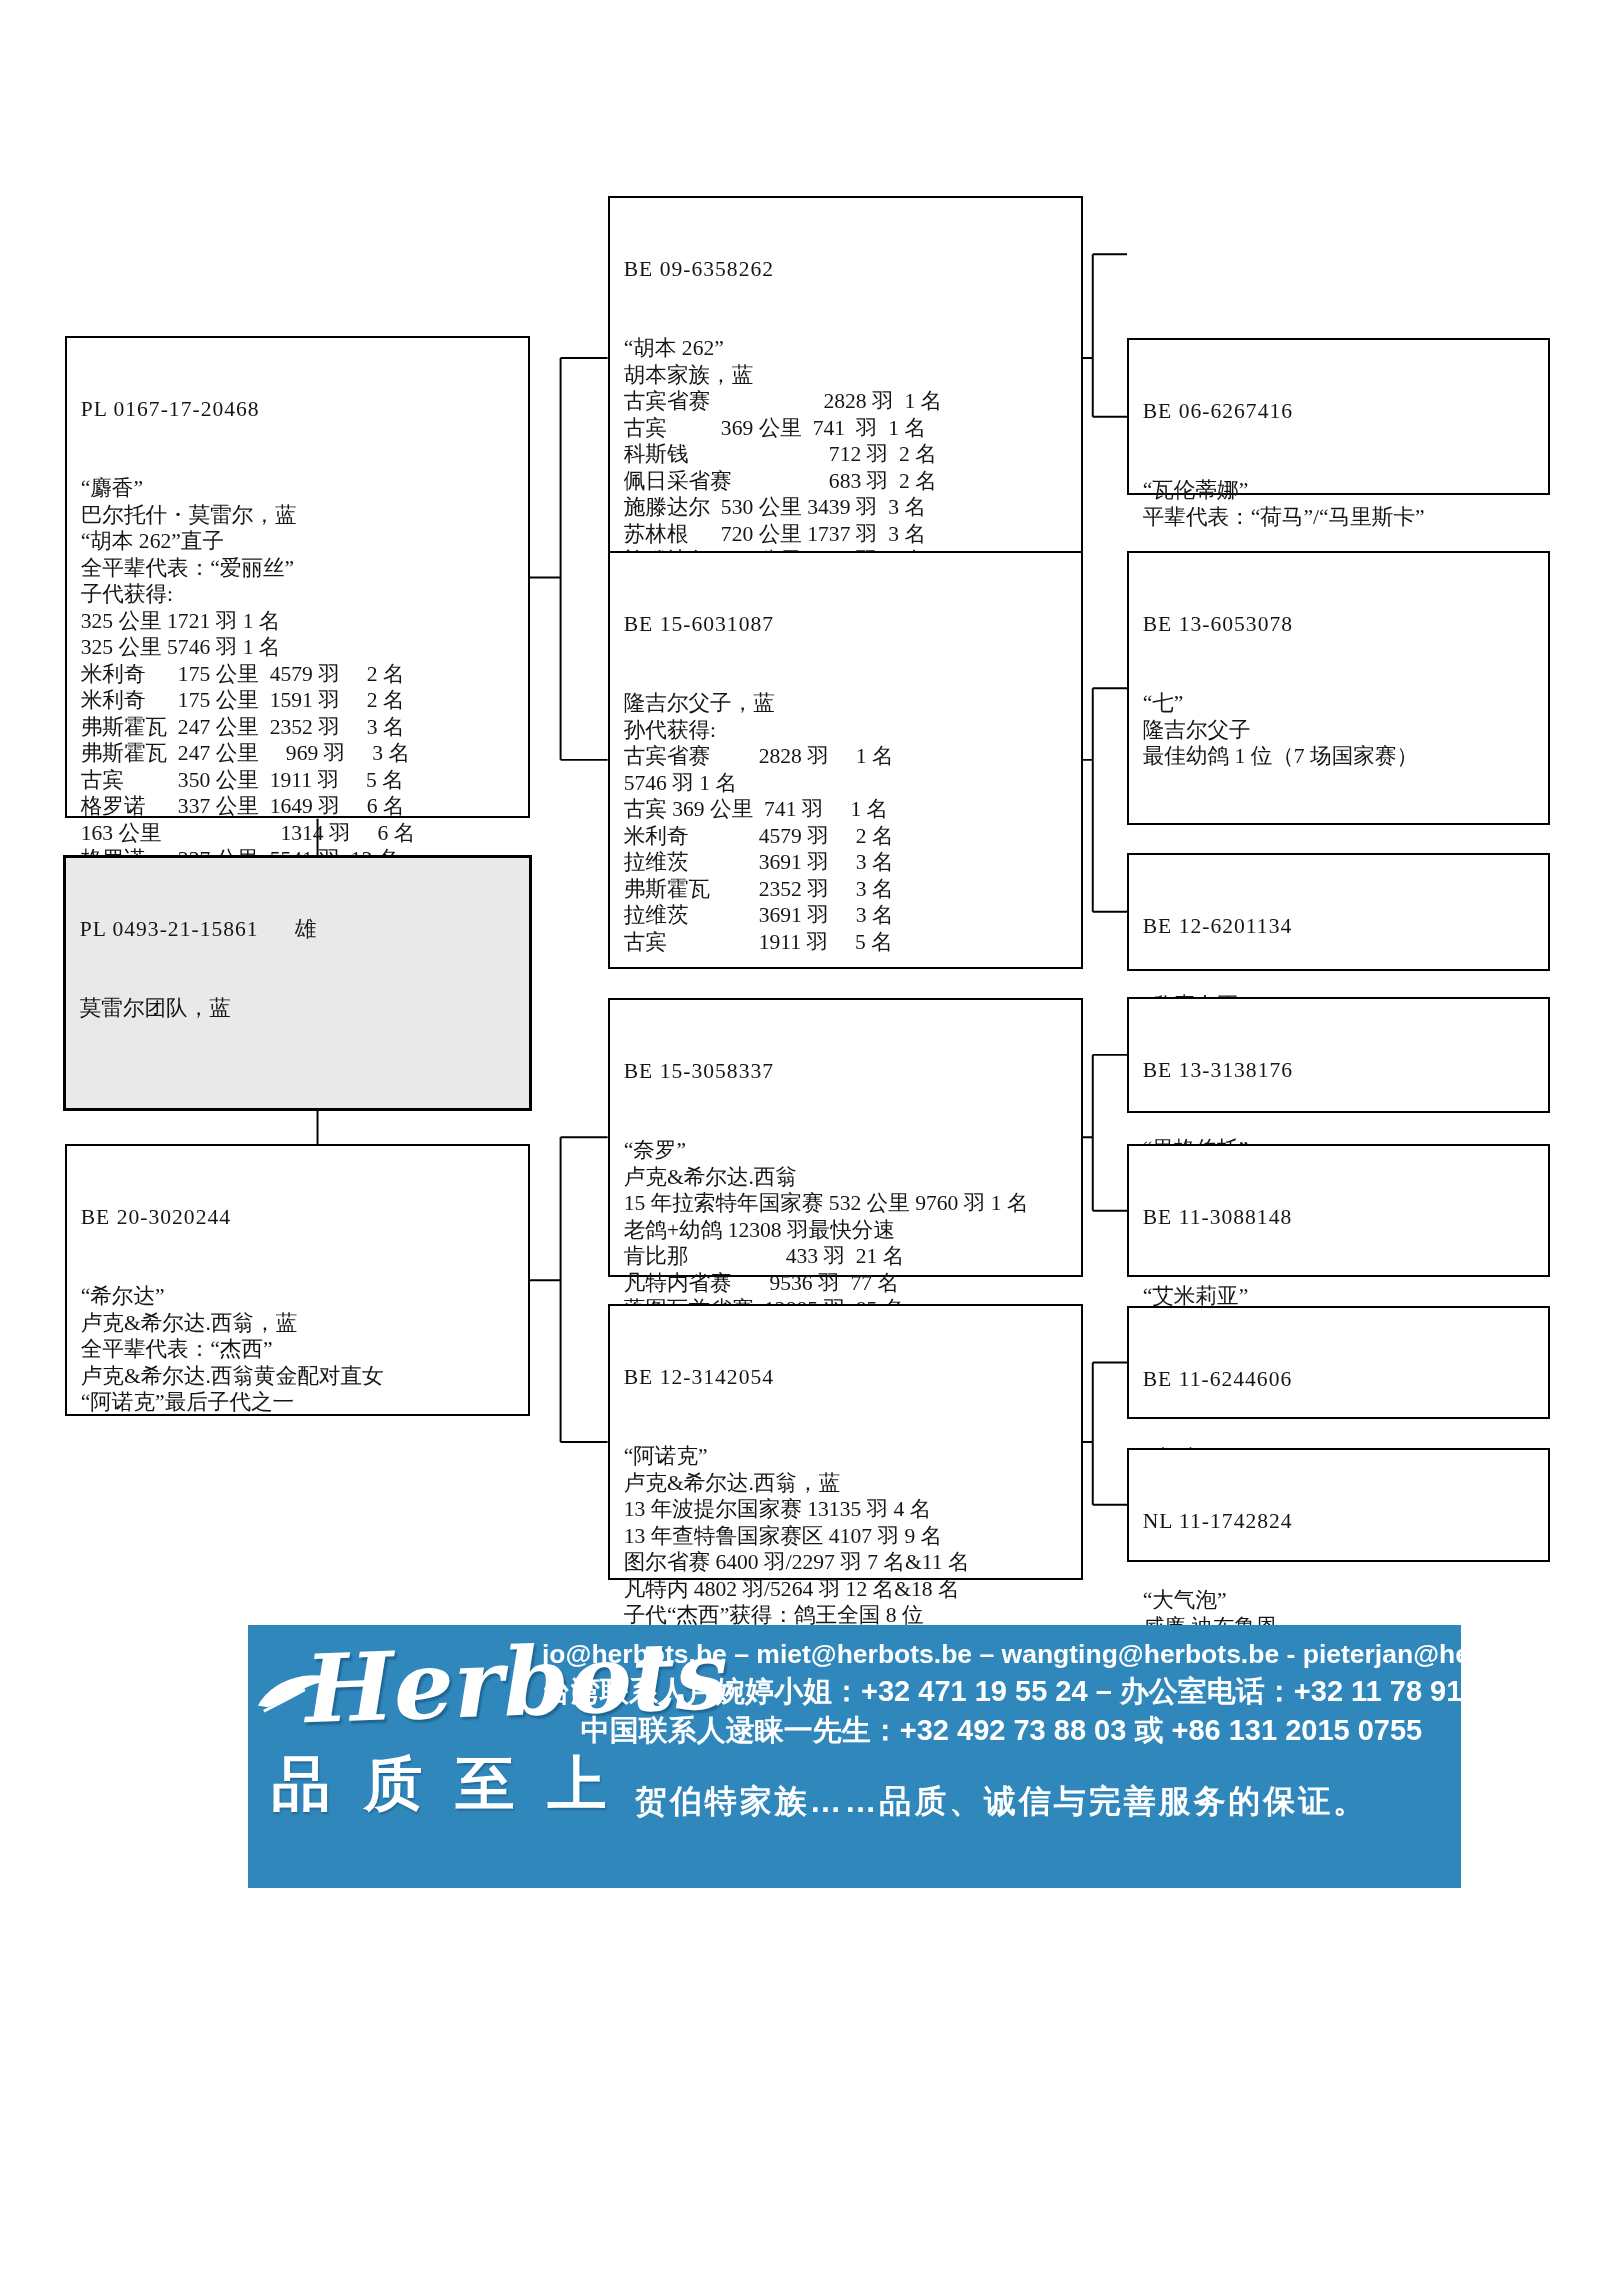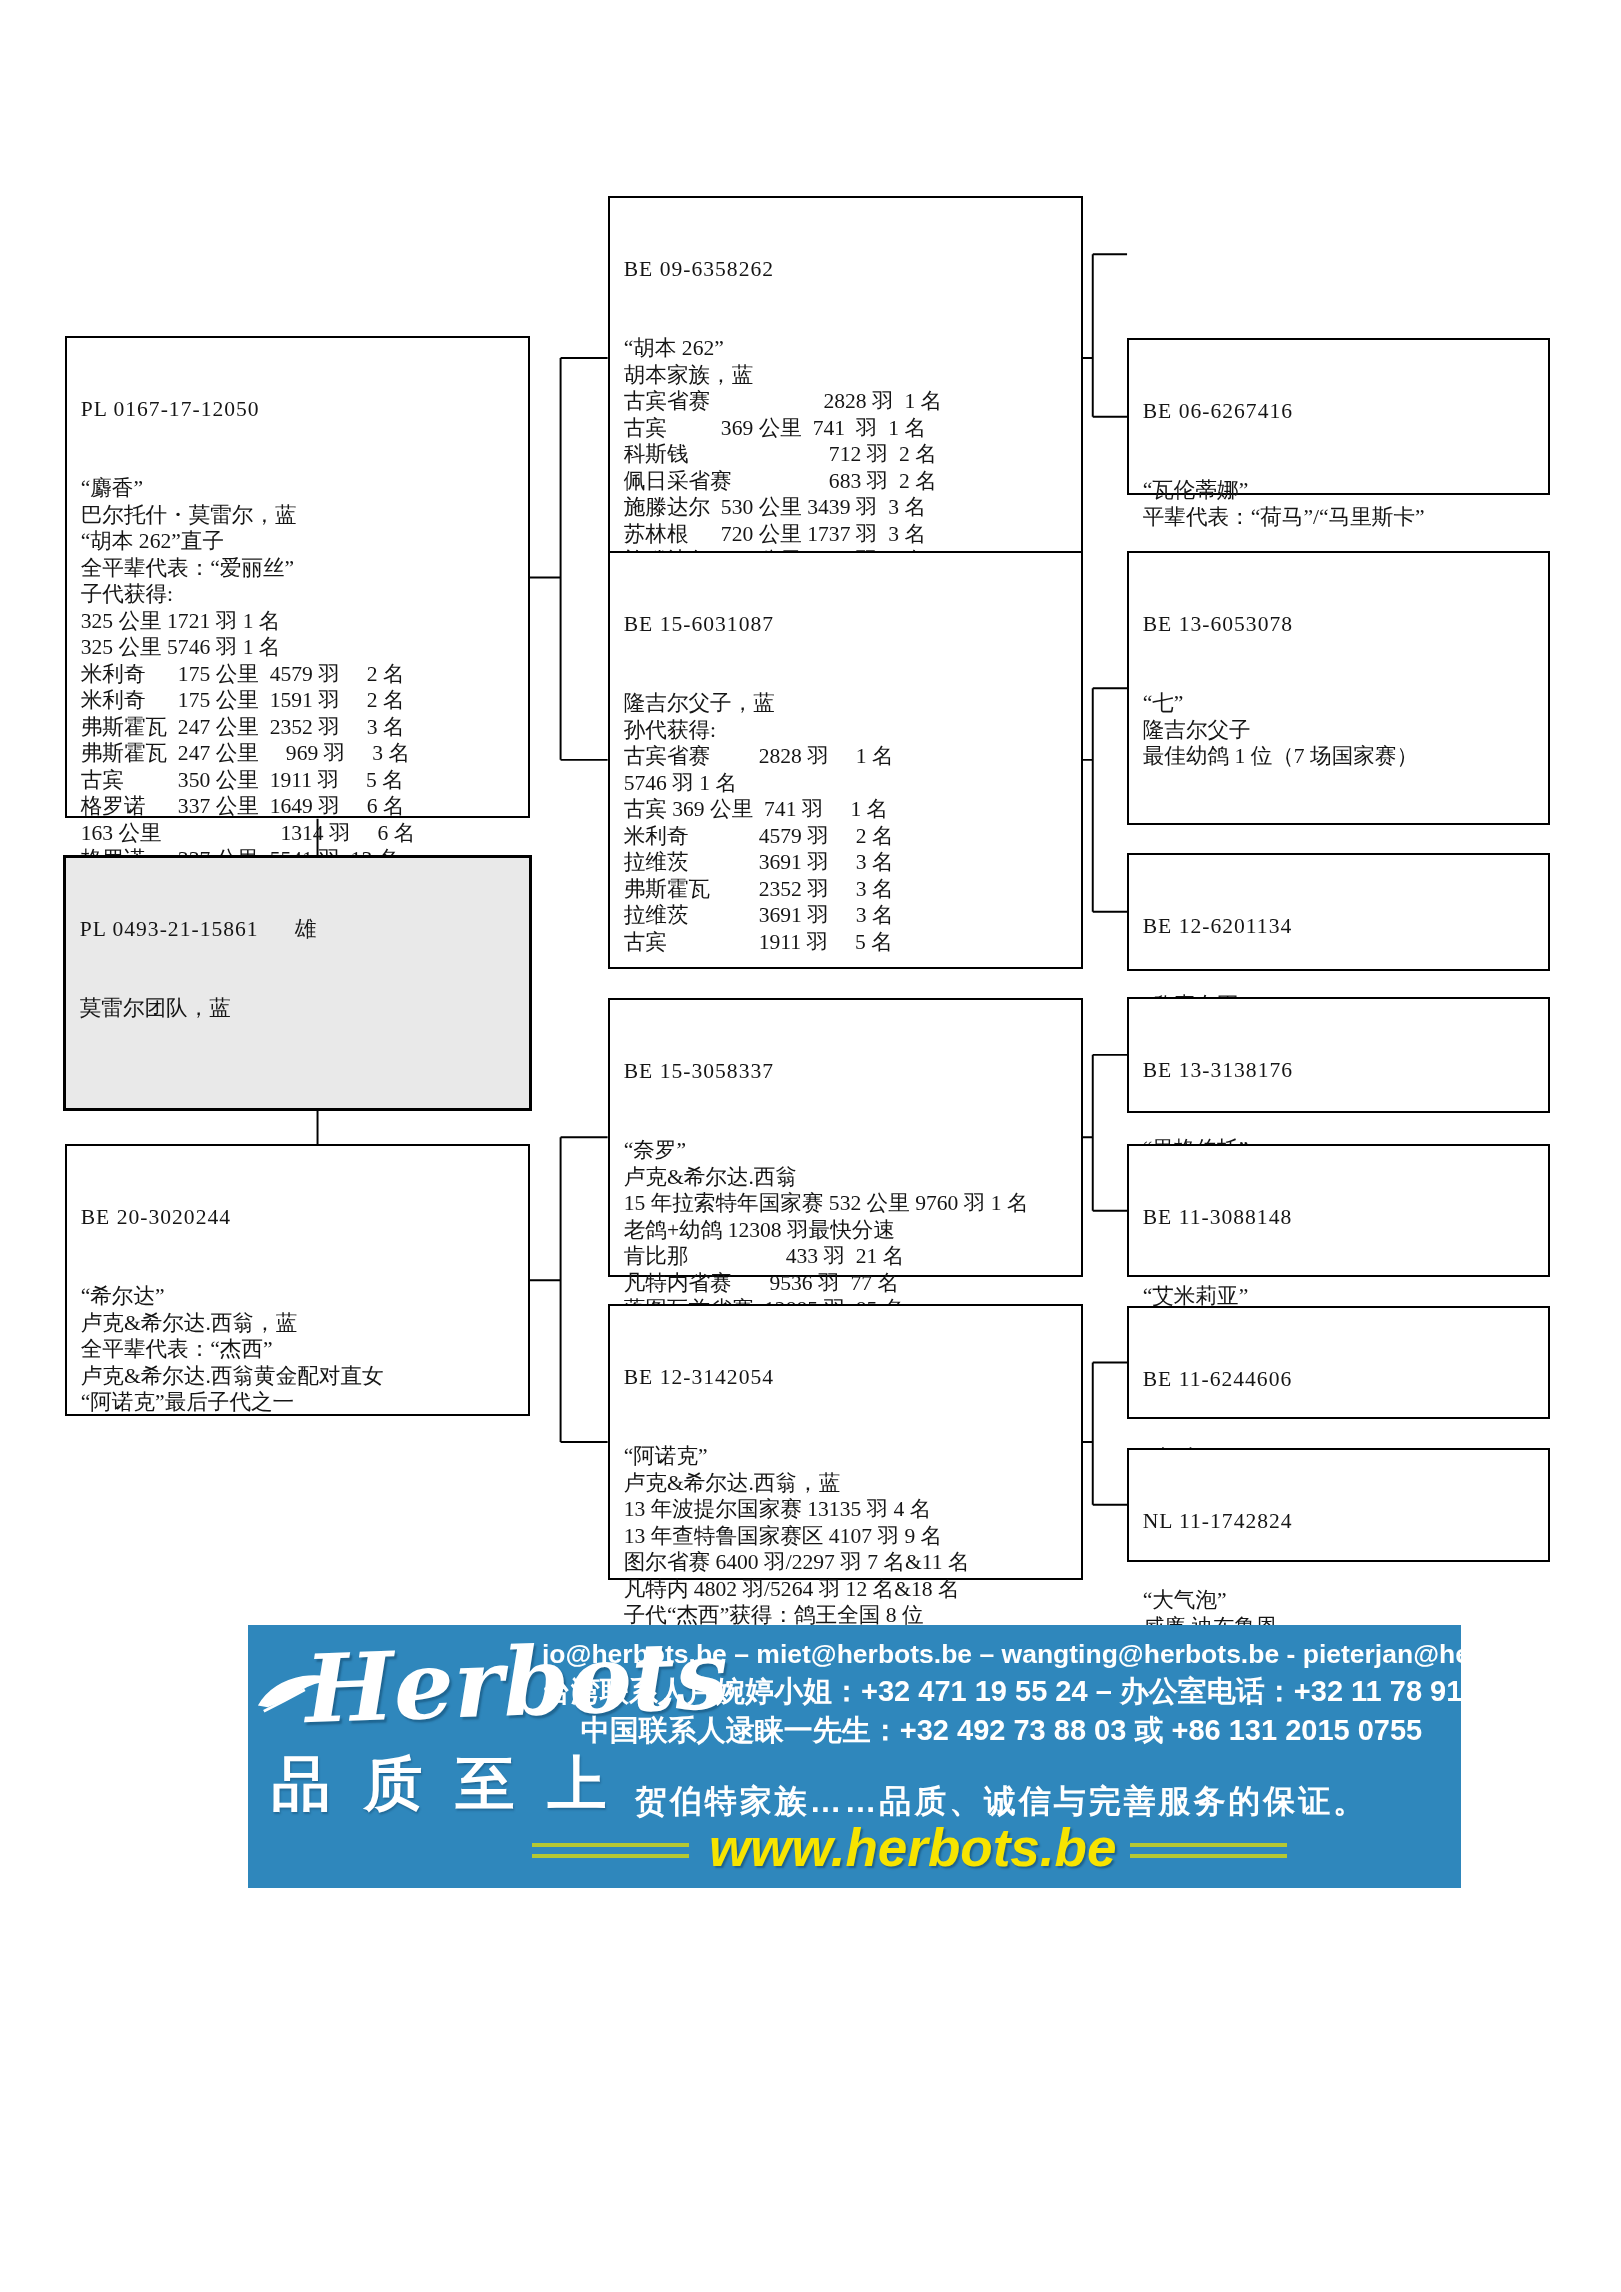--- a/index.html
+++ b/index.html
@@ -61,21 +61,21 @@
       M324,835 V872  M324,1133 V1167
       M540,589 H572  M572,365 V775  M572,365 H620  M572,775 H620
       M540,1306 H572 M572,1160 V1471 M572,1160 H620 M572,1471 H620
       M1105,365 H1115 M1115,259 V425 M1115,259 H1150 M1115,425 H1150
       M1105,775 H1115 M1115,702 V930 M1115,702 H1150 M1115,930 H1150
       M1105,1160 H1115 M1115,1076 V1235 M1115,1076 H1150 M1115,1235 H1150
       M1105,1471 H1115 M1115,1390 V1535 M1115,1390 H1150 M1115,1535 H1150"></path>
   </svg>
 
   <div class="box" style="left:65px;top:336px;width:465px;height:482px">
-    <div class="line idline">PL 0167-17-12050</div>
+    <div class="line idline">PL 0167-17-20468</div>
     <div><div class="line">“麝香”</div><div class="line">巴尔托什・莫雷尔，蓝</div><div class="line">“胡本 262”直子</div><div class="line">全平辈代表：“爱丽丝”</div><div class="line">子代获得:</div><div class="line">325 公里 1721 羽 1 名</div><div class="line">325 公里 5746 羽 1 名</div><div class="line">米利奇　  175 公里  4579 羽　 2 名</div><div class="line">米利奇　  175 公里  1591 羽　 2 名</div><div class="line">弗斯霍瓦  247 公里  2352 羽　 3 名</div><div class="line">弗斯霍瓦  247 公里 　969 羽　 3 名</div><div class="line">古宾　　  350 公里  1911 羽　 5 名</div><div class="line">格罗诺　  337 公里  1649 羽　 6 名</div><div class="line">163 公里　　　　　  1314 羽　 6 名</div><div class="line">格罗诺　  337 公里  5541 羽  13 名</div><div class="line">拉维茨　  203 公里  1387 羽  25 名</div><div class="line">163 公里 3186 羽 25 名</div></div>
   </div>
 
   <div class="box subject" style="left:63px;top:855px;width:469px;height:256px">
     <div class="line idline">
       <span>PL 0493-21-15861</span>
       <span>雄</span>
     </div>
     <div><div class="line">莫雷尔团队，蓝</div></div>
   </div>
@@ -150,21 +150,16 @@
     <div class="logo-sub">品质至上</div>
 
     <div class="contact">
       <div class="emails">jo@herbots.be – miet@herbots.be – wangting@herbots.be - pieterjan@herbots.be</div>
       <div class="phone">台湾联系人卢婉婷小姐：+32 471 19 55 24 – 办公室电话：+32 11 78 91 90</div>
       <div class="phone">中国联系人逯睐一先生：+32 492 73 88 03 或 +86 131 2015 0755</div>
     </div>
 
     <div class="slogan">贺伯特家族……品质、诚信与完善服务的保证。</div>
 
-    <div class="webrow">
-      <div class="dline left"></div>
-      <div class="website">www.herbots.be</div>
-      <div class="dline right"></div>
-    </div>
   </div>
 
 </div>
 
 
 </body></html>

